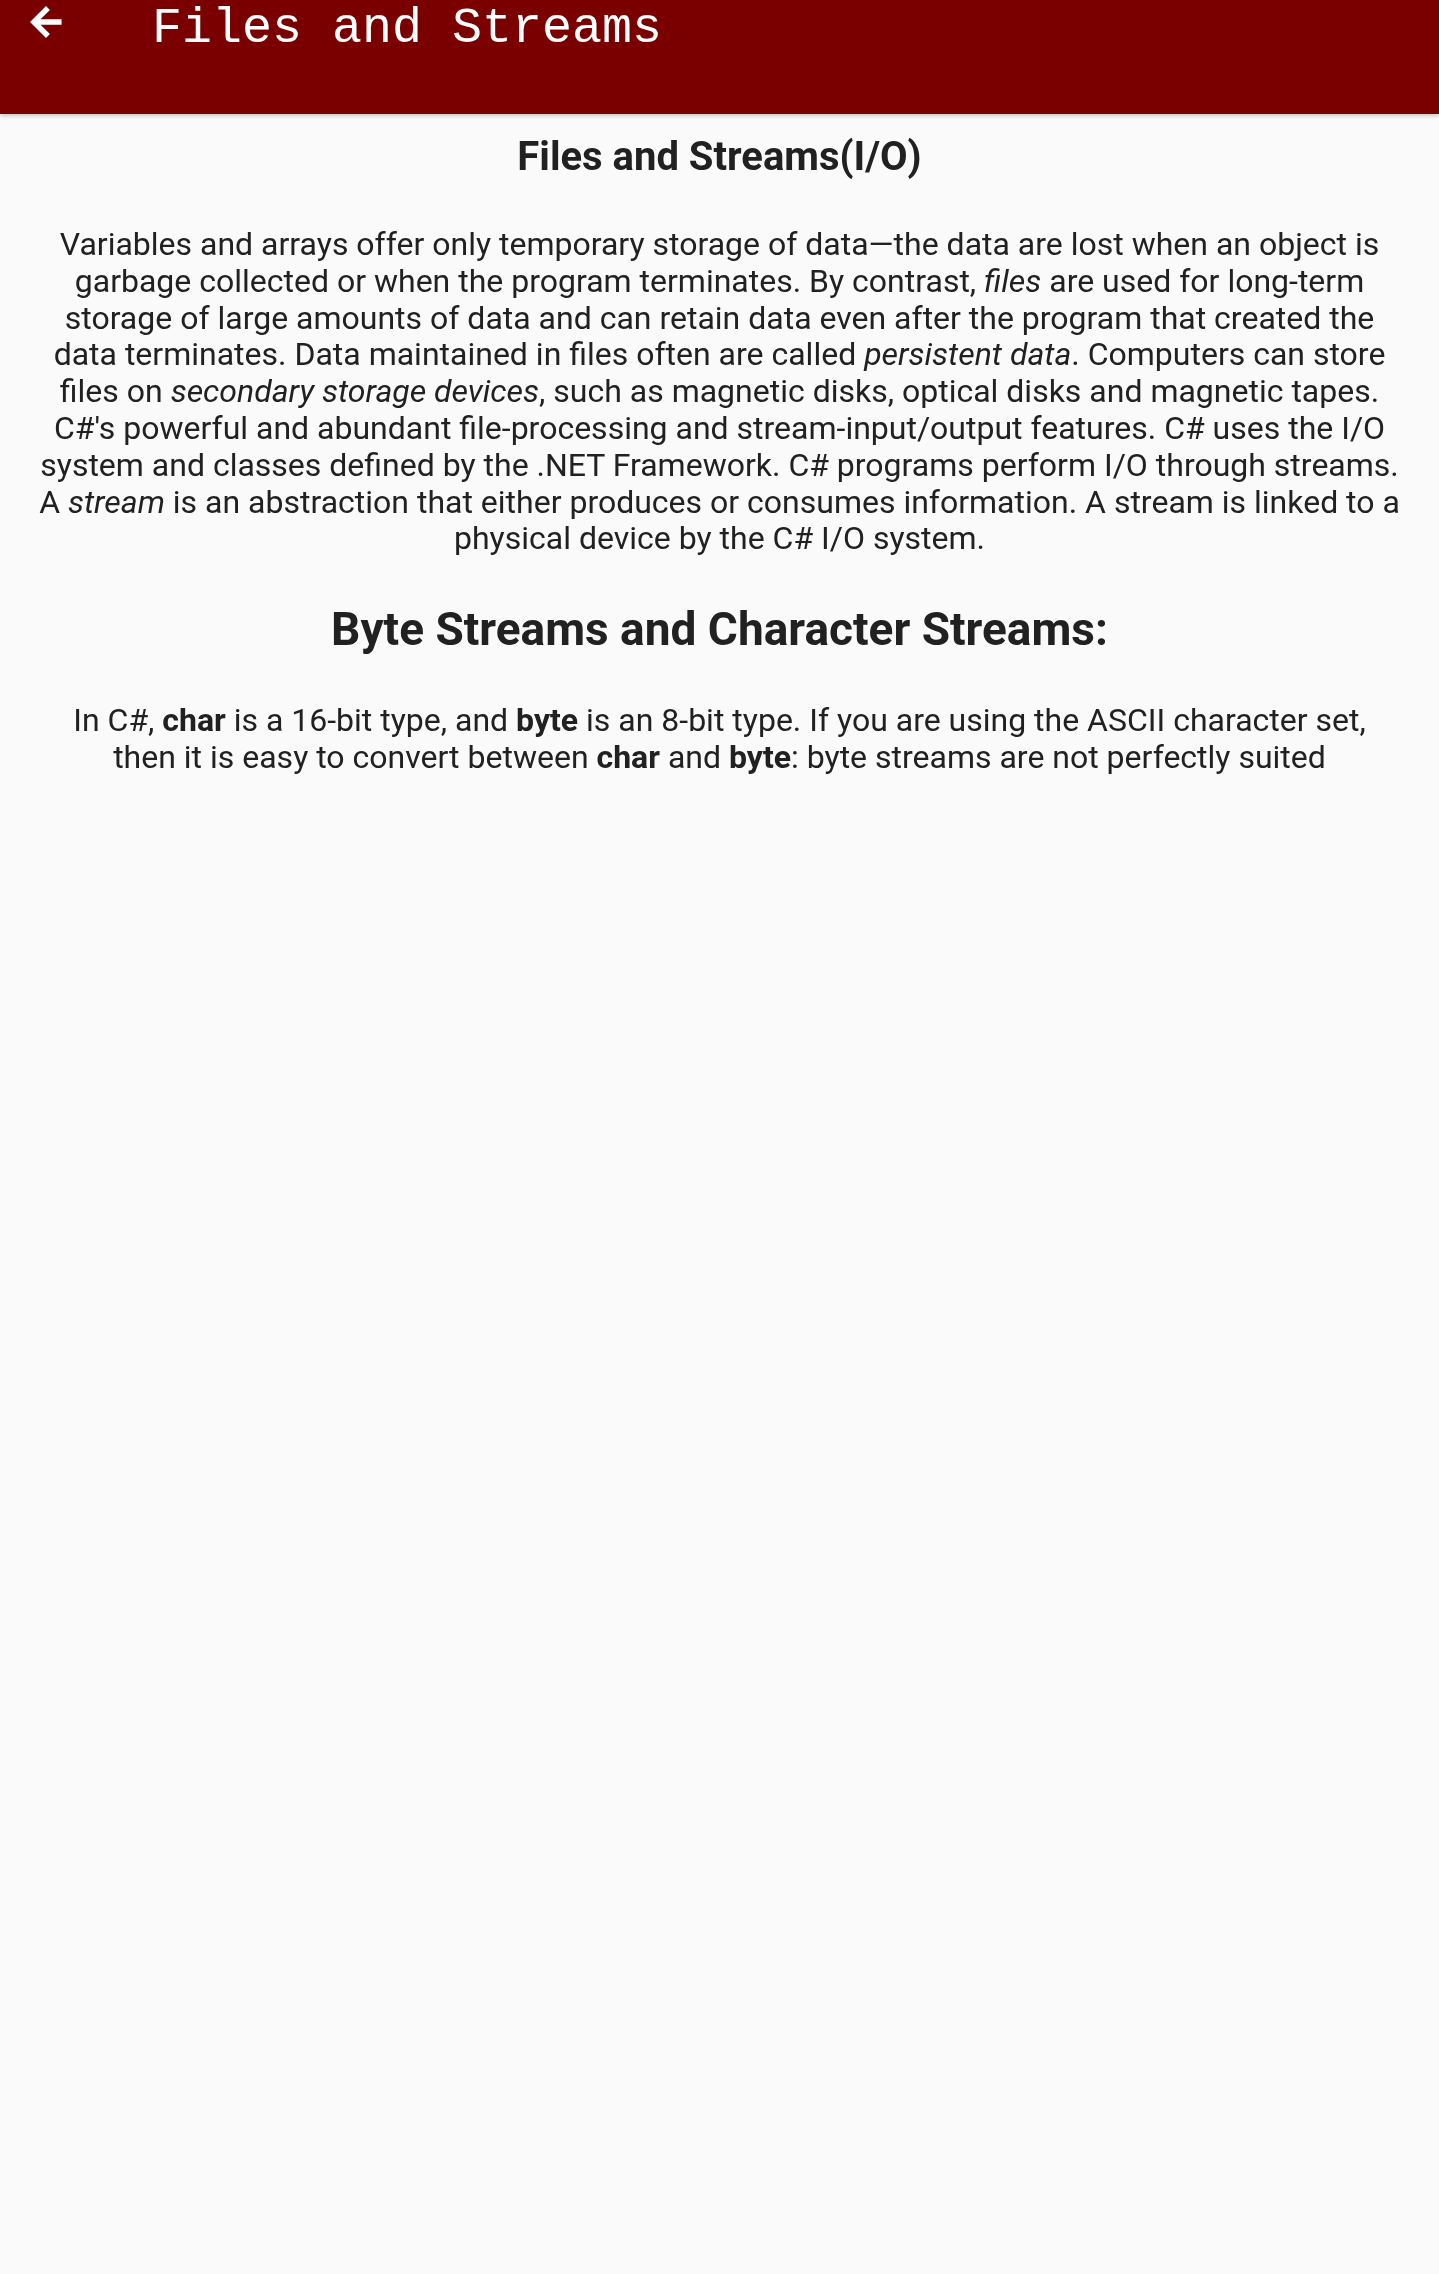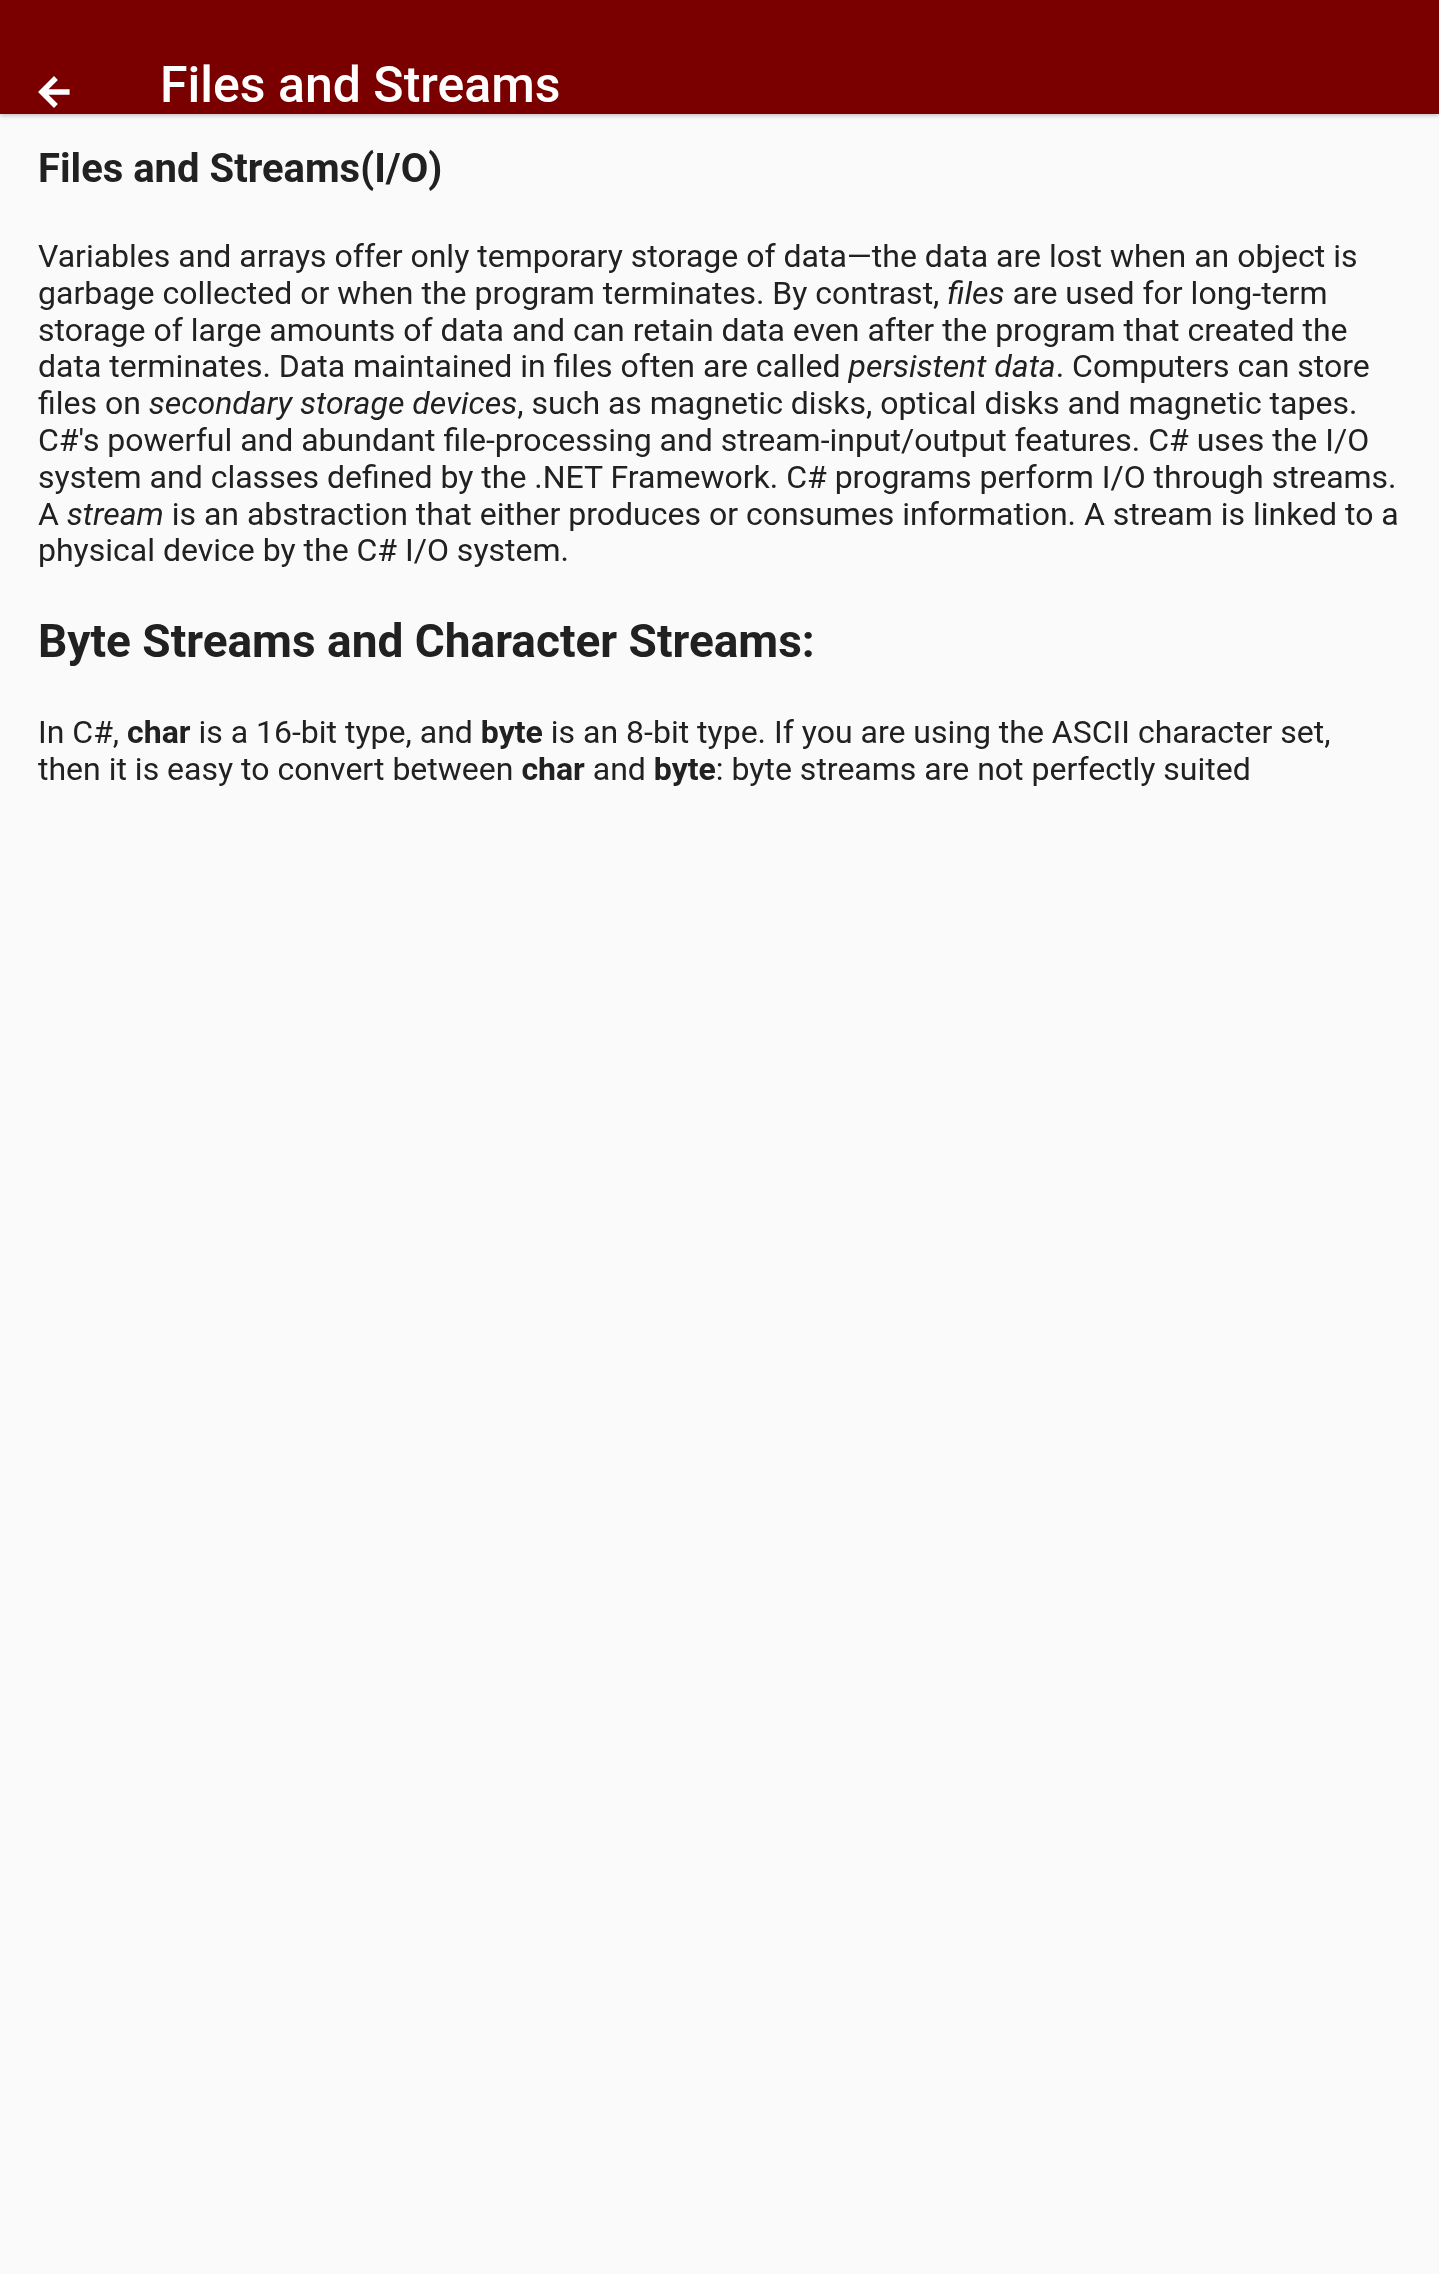--- a/index.html
+++ b/index.html
@@ -11,23 +11,24 @@
       font-family: Roboto, -apple-system, BlinkMacSystemFont, 'Segoe UI', Arial, sans-serif;
       background: #fafafa;
       width: 1439px;
       height: 2274px;
       overflow: hidden;
     }
     .app-bar {
       background: #7a0000;
       height: 114px;
       display: flex;
-      align-items: flex-end;
-      padding: 0 32px;
+      align-items: flex-start;
+      padding: 0 24px;
       box-shadow: 0 2px 4px rgba(0,0,0,0.2);
+      font-family: Liberation Mono, monospace;
     }
     .back-arrow {
       width: 44px;
       height: 44px;
       cursor: pointer;
       display: flex;
       align-items: center;
       justify-content: center;
     }
     .back-arrow svg {
@@ -36,21 +37,22 @@
       fill: #ffffff;
       stroke: #ffffff;
     }
     .app-title {
       color: #ffffff;
       font-size: 50px;
       font-weight: 500;
       margin-left: 84px;
     }
     .content {
-      padding: 32px 38px;
+      padding: 20px 38px;
+      text-align: center;
     }
     .heading {
       font-size: 40px;
       font-weight: 700;
       color: #212121;
       line-height: 1.15;
     }
     .paragraph {
       font-size: 32px;
       color: #212121;

